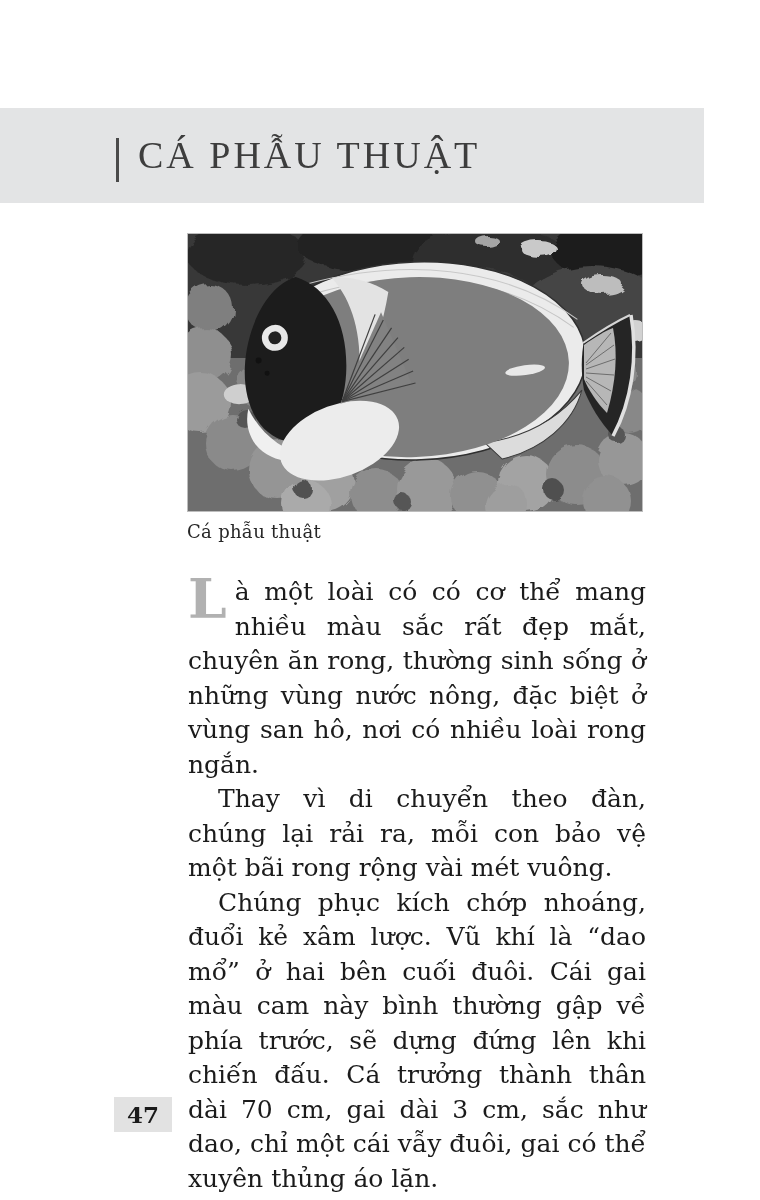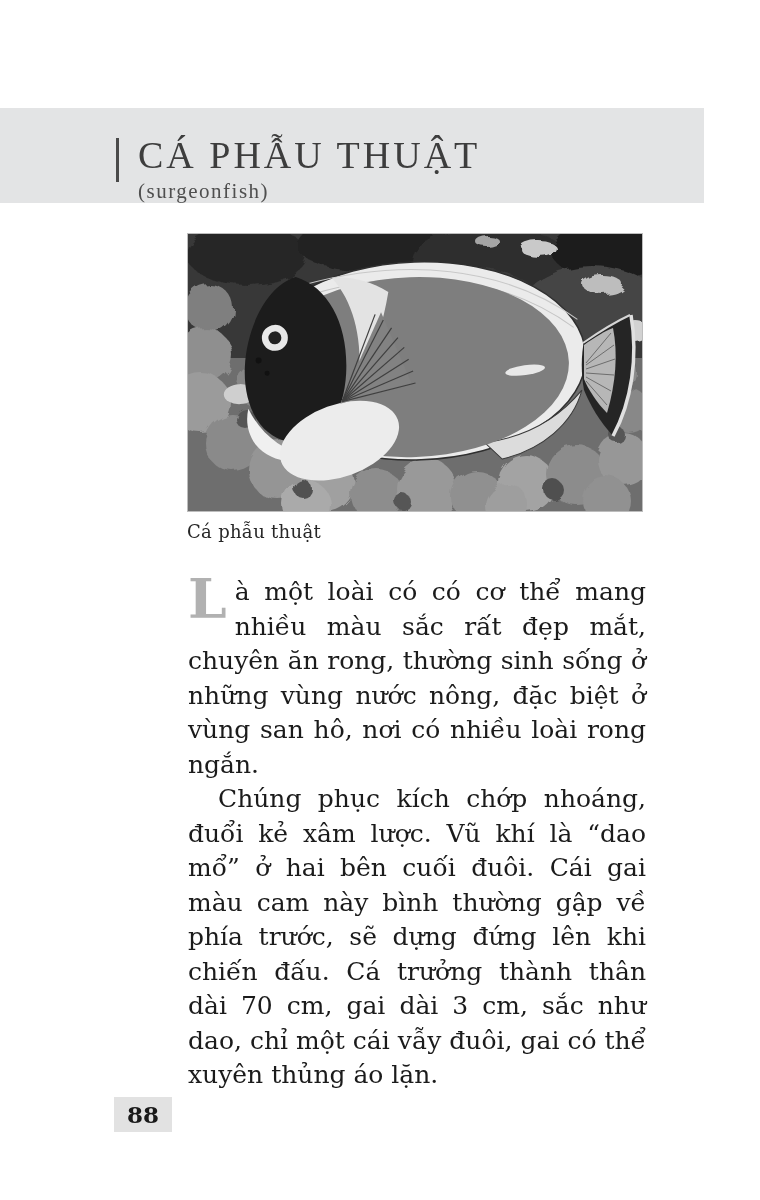--- a/index.html
+++ b/index.html
@@ -38,21 +38,20 @@
 </head>
 <body>
 
 <div class="page">
 
   <div class="header-band">
     <div class="header-inner">
       <span class="kicker-bar"></span>
       <span class="title-block">
         <span class="chapter-title">CÁ PHẪU THUẬT</span>
-        <span class="chapter-subtitle">(surgeonfish)</span>
       </span>
     </div>
   </div>
 
   <figure class="figure" style="margin:0;">
     <svg width="456" height="279" viewBox="0 0 456 279">
       <defs>
         <filter id="rough" x="-10%" y="-10%" width="120%" height="120%">
           <feTurbulence type="fractalNoise" baseFrequency="0.055" numOctaves="2" seed="7" result="n"></feTurbulence>
           <feDisplacementMap in="SourceGraphic" in2="n" scale="10"></feDisplacementMap>
@@ -146,20 +145,21 @@
           <line x1="399" y1="148" x2="420" y2="172"></line>
         </g>
       </g>
       <rect x="0.5" y="0.5" width="455" height="278" fill="none" stroke="#bdbdbd" stroke-width="1"></rect>
     </svg>
     <figcaption class="figure-caption">Cá phẫu thuật</figcaption>
   </figure>
 
   <div class="body-text">
     <p><span class="dropcap">L</span><span>à một loài có có cơ thể mang nhiều màu sắc rất đẹp mắt, chuyên ăn rong, thường sinh sống ở những vùng nước nông, đặc biệt ở vùng san hô, nơi có nhiều loài rong ngắn.</span></p>
+    <p class="indented">Thay vì di chuyển theo đàn, chúng lại rải ra, mỗi con bảo vệ một bãi rong rộng vài mét vuông.</p>
     <p class="indented">Chúng phục kích chớp nhoáng, đuổi kẻ xâm lược. Vũ khí là “dao mổ” ở hai bên cuối đuôi. Cái gai màu cam này bình thường gập về phía trước, sẽ dựng đứng lên khi chiến đấu. Cá trưởng thành thân dài 70 cm, gai dài 3 cm, sắc như dao, chỉ một cái vẫy đuôi, gai có thể xuyên thủng áo lặn.</p>
   </div>
 
   <div class="footer">
-    <span class="page-number-box">88</span>
+    <span class="page-number-box">47</span>
   </div>
 
 </div>
 
 </body></html>

